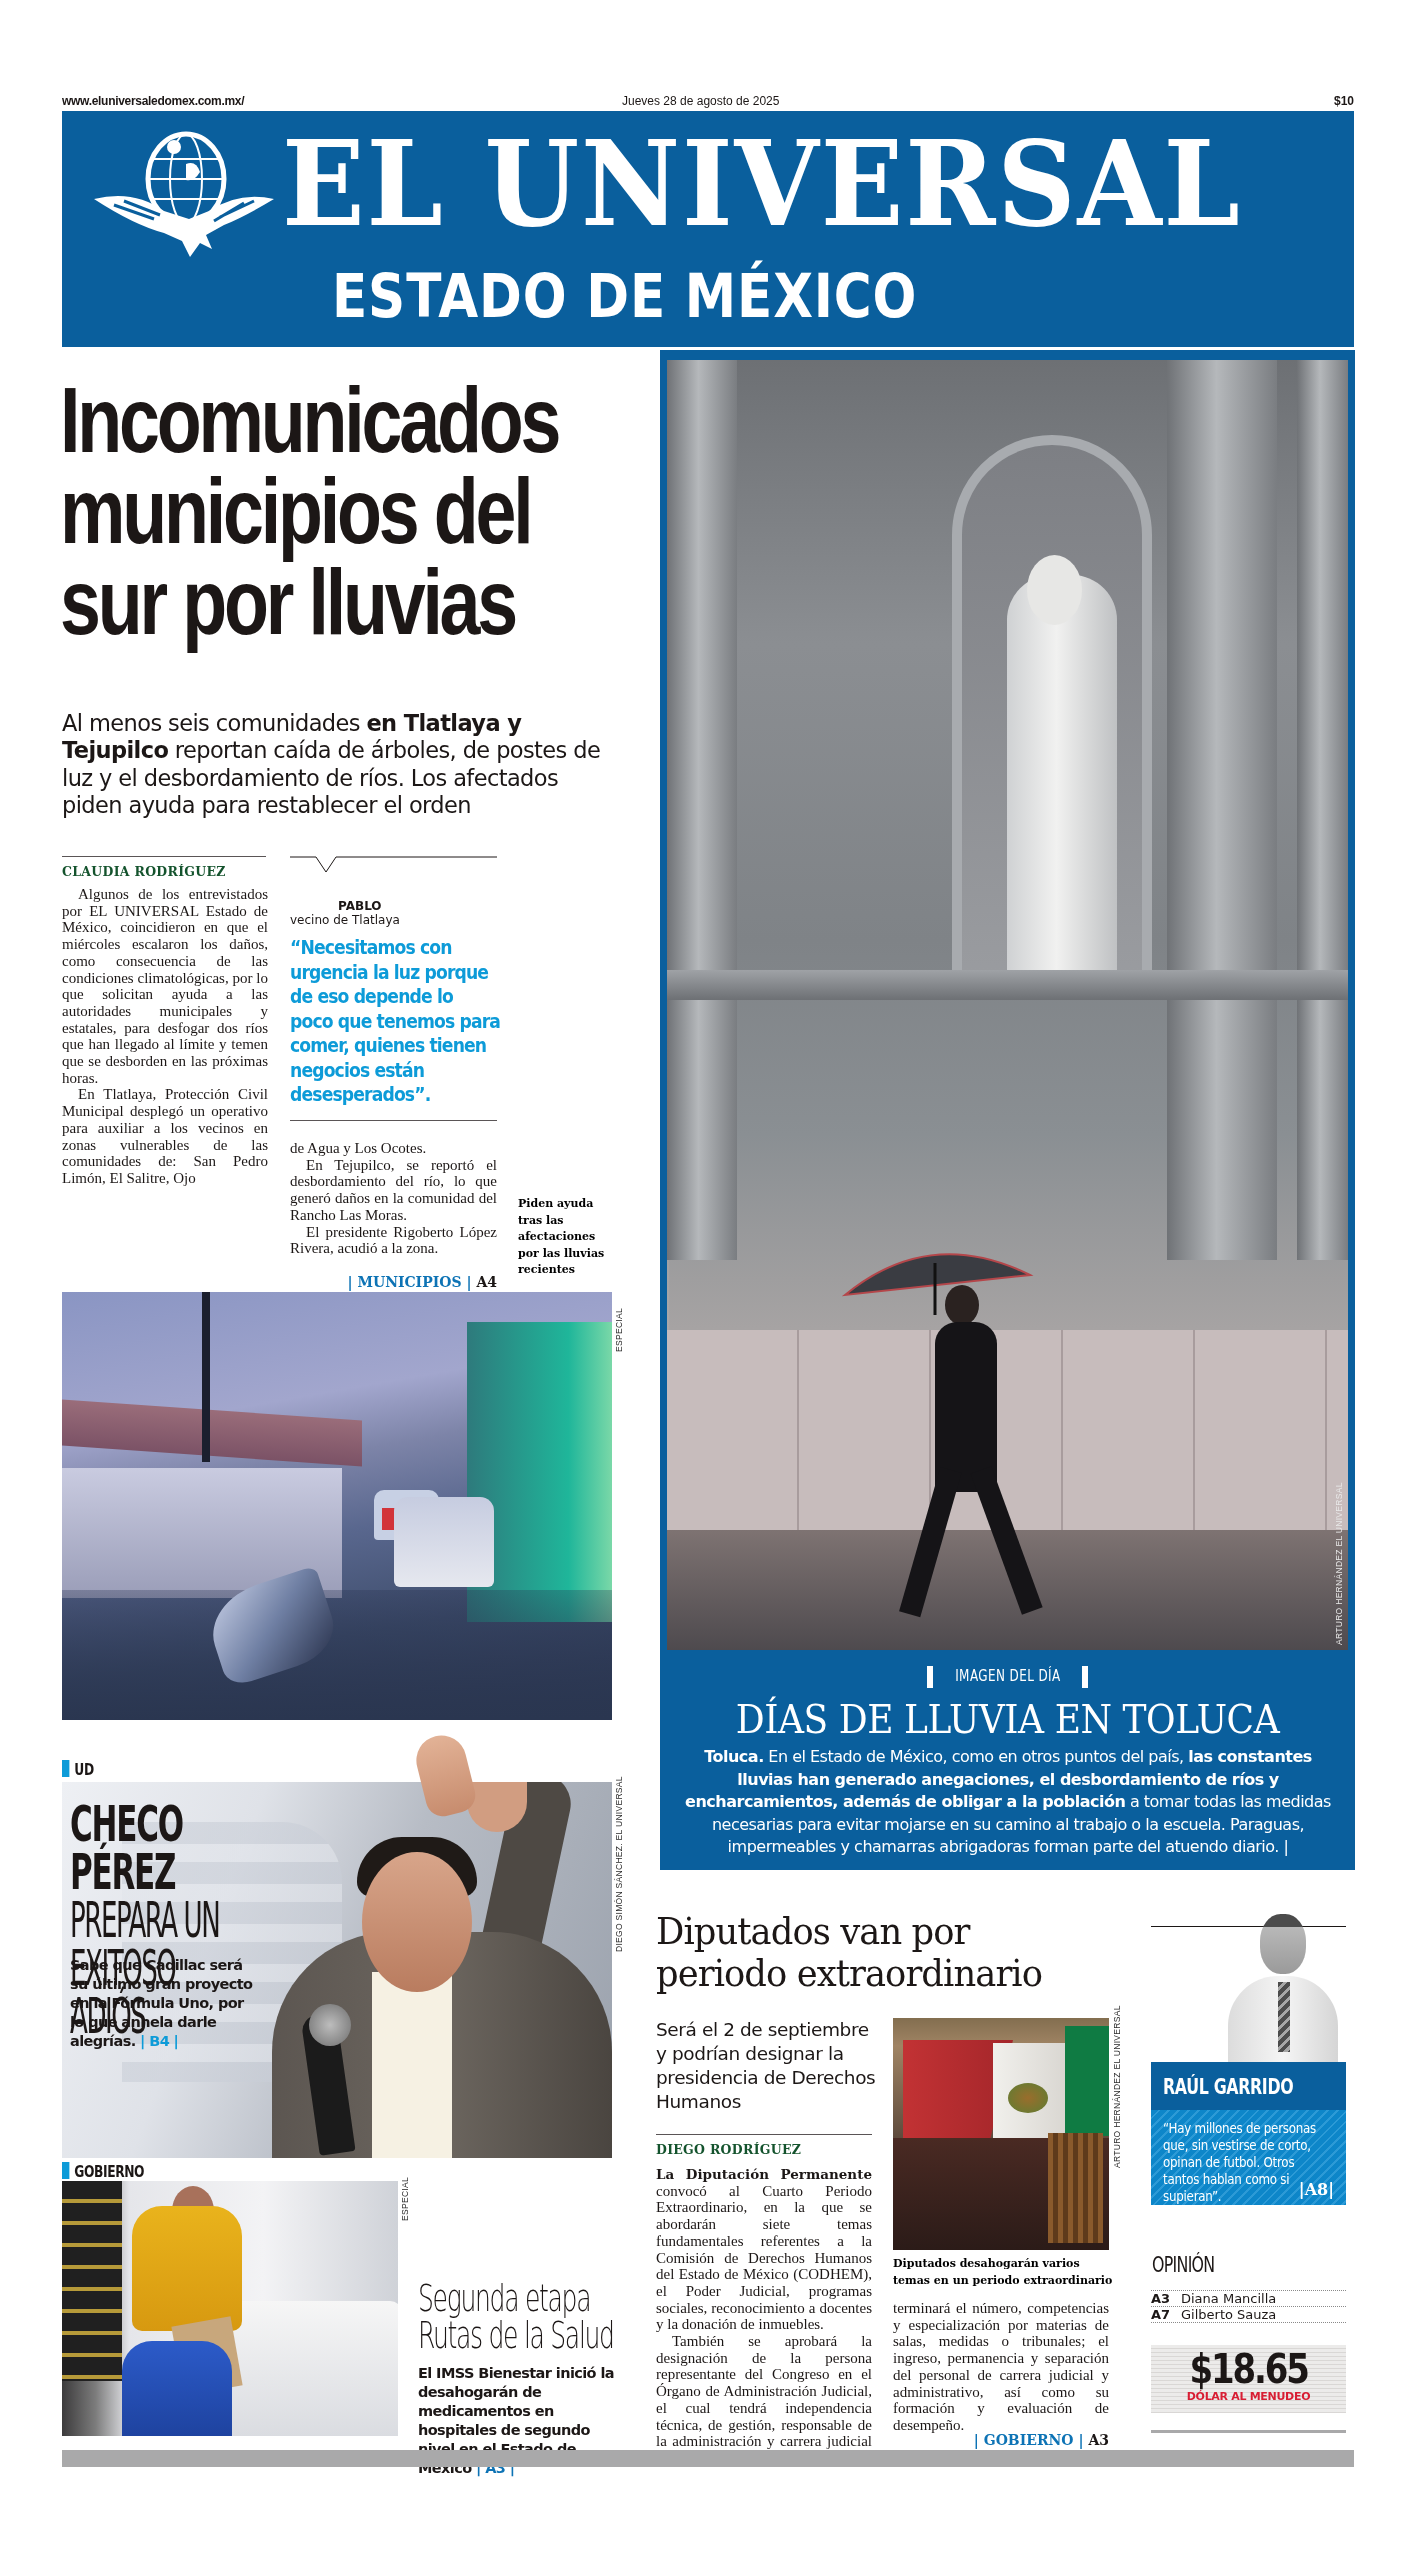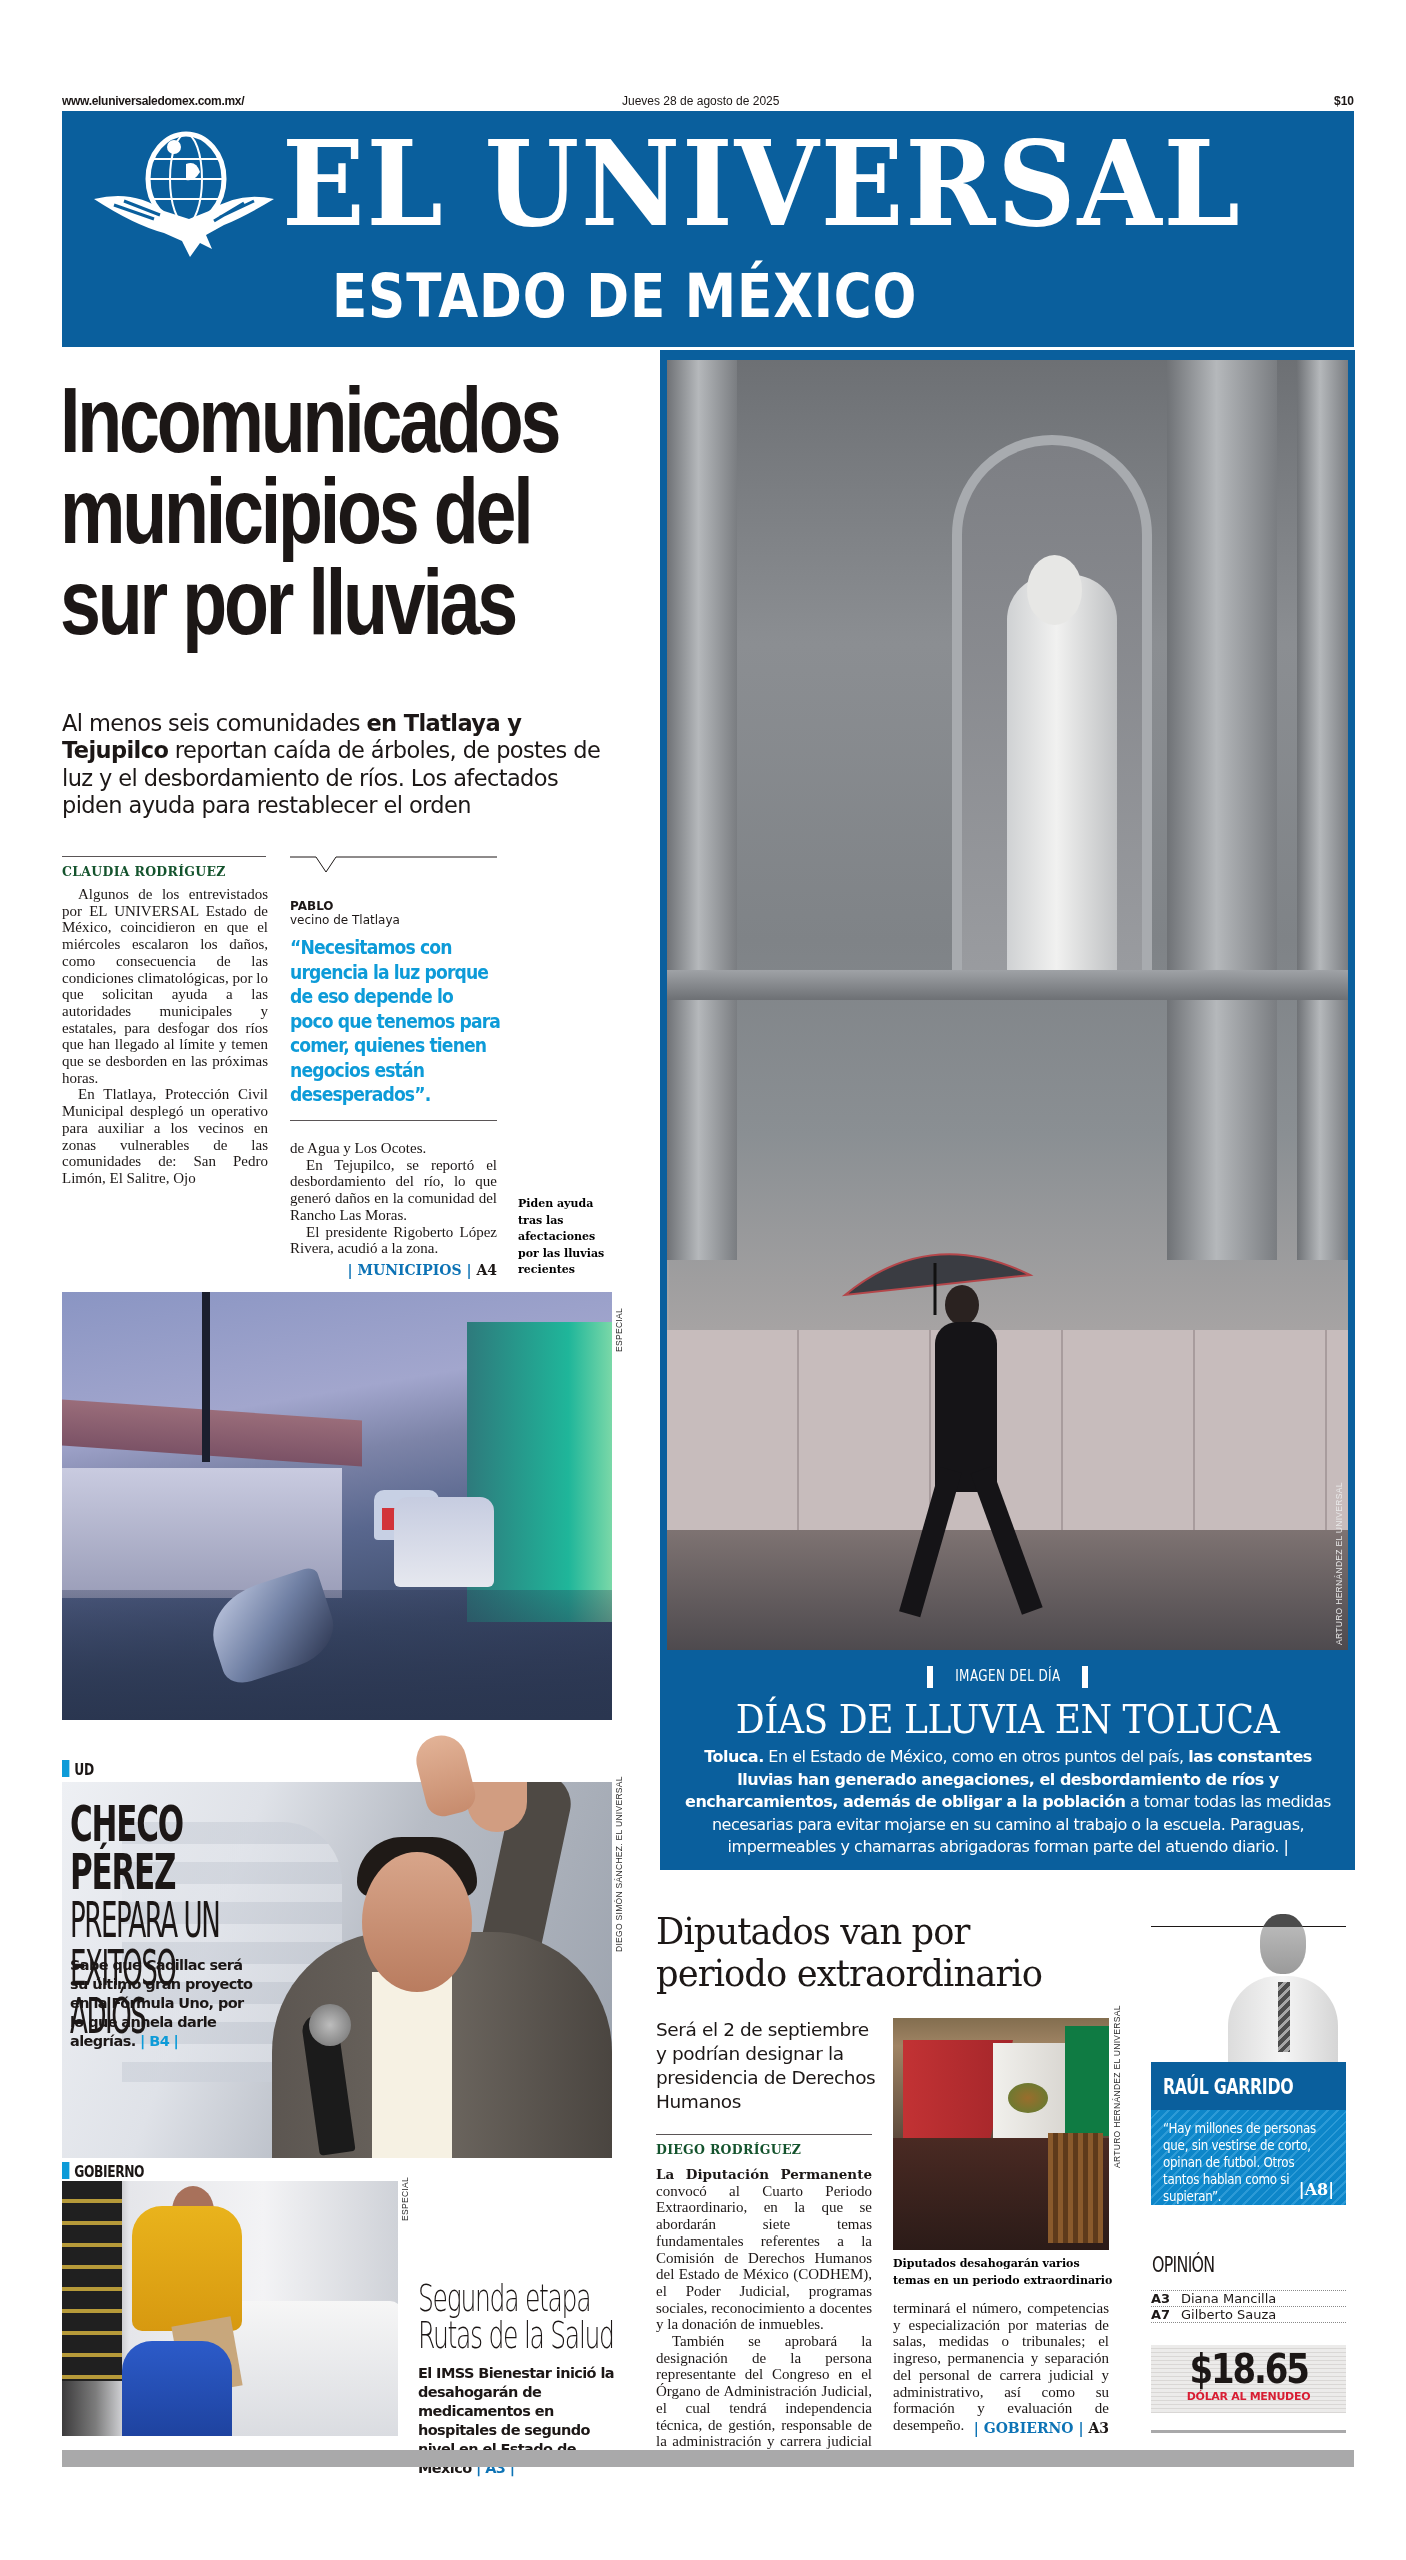--- a/index.html
+++ b/index.html
@@ -28,21 +28,21 @@
   .rule-thin { height: 1px; background: #5a5556; }
   .byline { font-family: "DejaVu Serif", serif; font-weight: bold; font-size: 12.5px; letter-spacing: 0.3px; color: #14532d; }
   .body-text { font-family: "Liberation Serif", serif; font-size: 15px; line-height: 16.7px; text-align: justify; color: #1c1716; hyphens: auto; }
   .body-text p { text-indent: 16px; }
   .body-text p.first { text-indent: 0; }
   .body-text b { font-family: "DejaVu Serif", serif; font-size: 13.5px; }
 
   .quote-name { font-family: "DejaVu Sans", sans-serif; font-weight: bold; font-size: 12px; color: #1c1716; }
   .quote-role { font-family: "DejaVu Sans", sans-serif; font-size: 12px; color: #1c1716; }
   .quote-text { font-family: "DejaVu Sans", sans-serif; font-weight: bold; font-size: 20px; line-height: 24.5px; color: #0d9bd8; letter-spacing: -1px; transform: scaleX(0.86); transform-origin: left top; width: 245px; }
-  .ref { font-family: "DejaVu Serif", serif; font-weight: bold; font-size: 14px; color: #1c1716; text-align: right; }
+  .ref { font-family: "DejaVu Serif", serif; font-weight: bold; font-size: 14px; color: #1c1716; text-align: right; margin-top: 12px; }
   .ref .sec { color: #0d73b5; }
   .photo-caption { font-family: "DejaVu Serif", serif; font-weight: bold; font-size: 11px; line-height: 16.5px; color: #000000; }
   .credit-vert { font-family: "Liberation Sans", sans-serif; font-size: 8.5px; color: #2b2b2b; writing-mode: vertical-rl; transform: rotate(180deg); letter-spacing: 0.3px; white-space: nowrap; }
 
   
   .photo { overflow: hidden; }
   .flood-photo { left: 62px; top: 1292px; width: 550px; height: 428px;
     background:
       linear-gradient(180deg, rgba(0,0,0,0) 0%, rgba(0,0,0,0) 100%),
       linear-gradient(170deg, #8a95c3 0%, #a2a6cd 28%, #7d84a8 40%, #59678e 55%, #3f4e6d 75%, #2f3a56 100%); }
@@ -176,21 +176,21 @@
 <div class="abs byline" style="left:62px; top:864px;">CLAUDIA RODRÍGUEZ</div>
 <div class="abs body-text" style="left:62px; top:886px; width:206px;">
   <p>Algunos de los entrevistados por EL UNIVERSAL Estado de México, coincidieron en que el miércoles escalaron los daños, como consecuencia de las condiciones climatológicas, por lo que solicitan ayuda a las autoridades municipales y estatales, para desfogar dos ríos que han llegado al límite y temen que se desborden en las próximas horas.</p>
   <p>En Tlatlaya, Protección Civil Municipal desplegó un operativo para auxiliar a los vecinos en zonas vulnerables de las comunidades de: San Pedro Limón, El Salitre, Ojo</p>
 </div>
 
 <div class="abs" style="left:290px; top:856px; width:207px;">
   <svg width="207" height="20">
     <polyline points="0,1 26,1 36,16 46,1 207,1" fill="none" stroke="#1c1716" stroke-width="1"></polyline>
   </svg>
-  <div class="quote-name" style="margin-top:19px;">PABLO</div>
+  <div class="quote-name" style="margin-top:19px;margin-left:48px;">PABLO</div>
   <div class="quote-role">vecino de Tlatlaya</div>
   <div class="quote-text" style="margin-top:8px;">“Necesitamos con urgencia la luz porque de eso depende lo poco que tenemos para comer, quienes tienen negocios están desesperados”.</div>
 </div>
 <div class="abs rule-thin" style="left:290px; top:1120px; width:207px;"></div>
 
 <div class="abs body-text" style="left:290px; top:1140px; width:207px;">
   <p class="first">de Agua y Los Ocotes.</p>
   <p>En Tejupilco, se reportó el desbordamiento del río, lo que generó daños en la comunidad del Rancho Las Moras.</p>
   <p>El presidente Rigoberto López Rivera, acudió a la zona.</p>
 </div>

